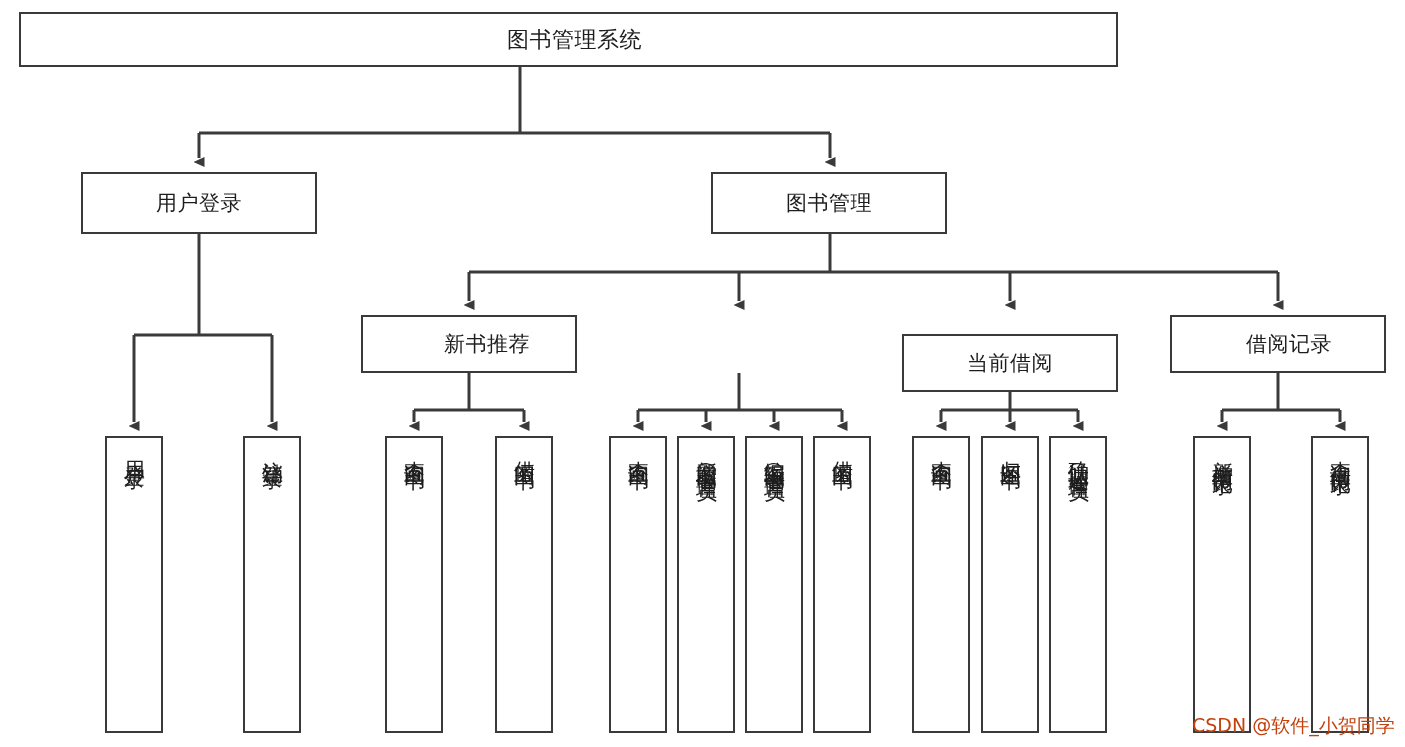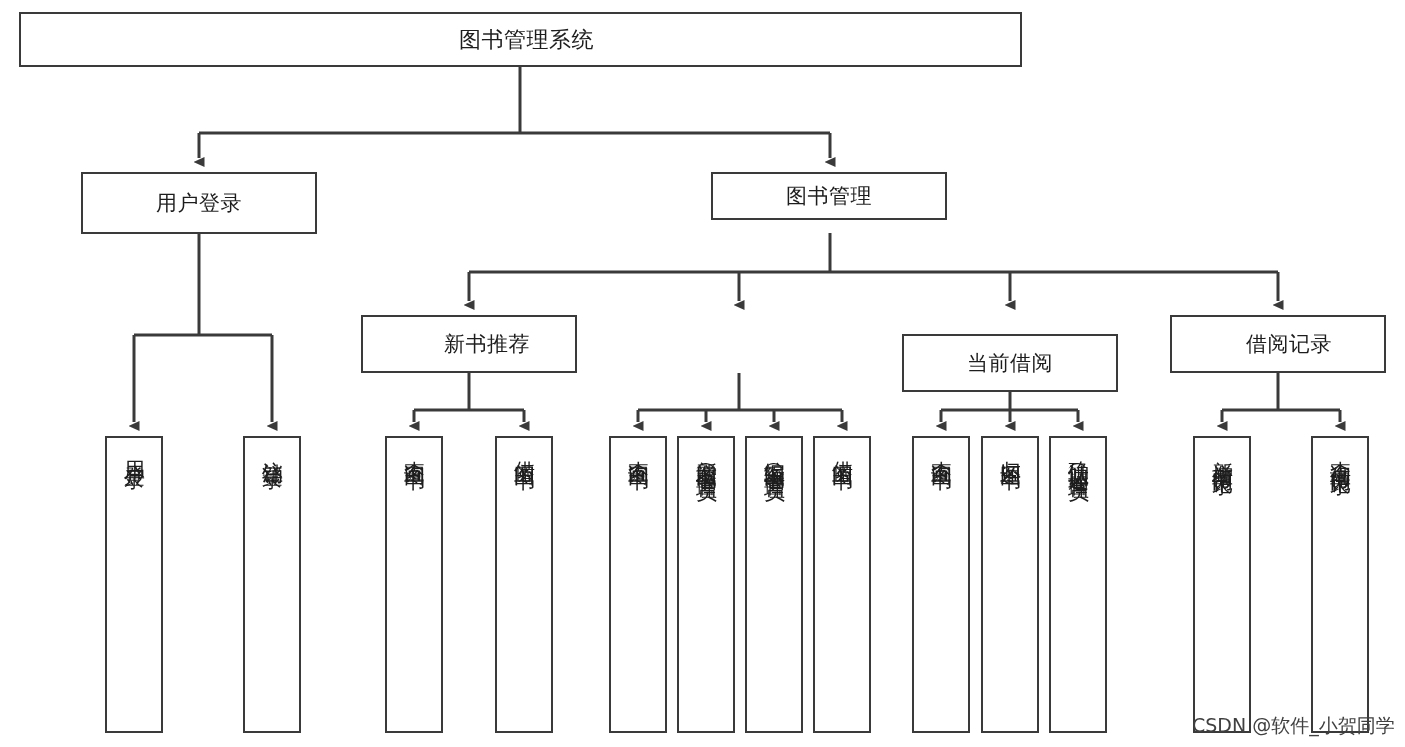--- a/index.html
+++ b/index.html
@@ -64,21 +64,21 @@
     line-height: 1;
     letter-spacing: 3px;
     white-space: nowrap;
     height: auto;
   }
   .watermark {
     position: absolute;
     left: 1192px;
     top: 713px;
     font-size: 19px;
-    color: #404040;
+    color: #c2410c;
     white-space: nowrap;
     z-index: 5;
     font-family: "DejaVu Sans", "Liberation Sans", sans-serif;
   }
 </style>
 </head>
 <body>
 
 <div id="canvas">
 
@@ -126,28 +126,28 @@
       <path d="M1010,410 L1010,422" marker-end="url(#arrow)"></path>
       <path d="M1078,410 L1078,422" marker-end="url(#arrow)"></path>
 
       <path d="M1278,373 L1278,410"></path>
       <path d="M1222,410 L1340,410"></path>
       <path d="M1222,410 L1222,422" marker-end="url(#arrow)"></path>
       <path d="M1340,410 L1340,422" marker-end="url(#arrow)"></path>
     </g>
   </svg>
 
-  <div class="node horiz root" style="left:19px; top:12px; width:1003px; height:55px;padding-left:12px;">
+  <div class="node horiz root" style="left:19px; top:12px; width:1099px; height:55px;padding-left:12px;">
     <span class="lbl">图书管理系统</span>
   </div>
 
   <div class="node horiz" style="left:81px; top:172px; width:236px; height:62px;">
     <span class="lbl">用户登录</span>
   </div>
-  <div class="node horiz" style="left:711px; top:172px; width:236px; height:48px;justify-content:center;">
+  <div class="node horiz" style="left:711px; top:172px; width:236px; height:62px;justify-content:center;">
     <span class="lbl">图书管理</span>
   </div>
 
   <div class="node horiz" style="left:361px; top:315px; width:216px; height:58px;padding-left:36px;">
     <span class="lbl">新书推荐</span>
   </div>
   <div class="node horiz" style="left:902px; top:315px; width:216px; height:58px;margin-top:19px;">
     <span class="lbl">当前借阅</span>
   </div>
   <div class="node horiz" style="left:1170px; top:315px; width:216px; height:58px;padding-left:22px;">

